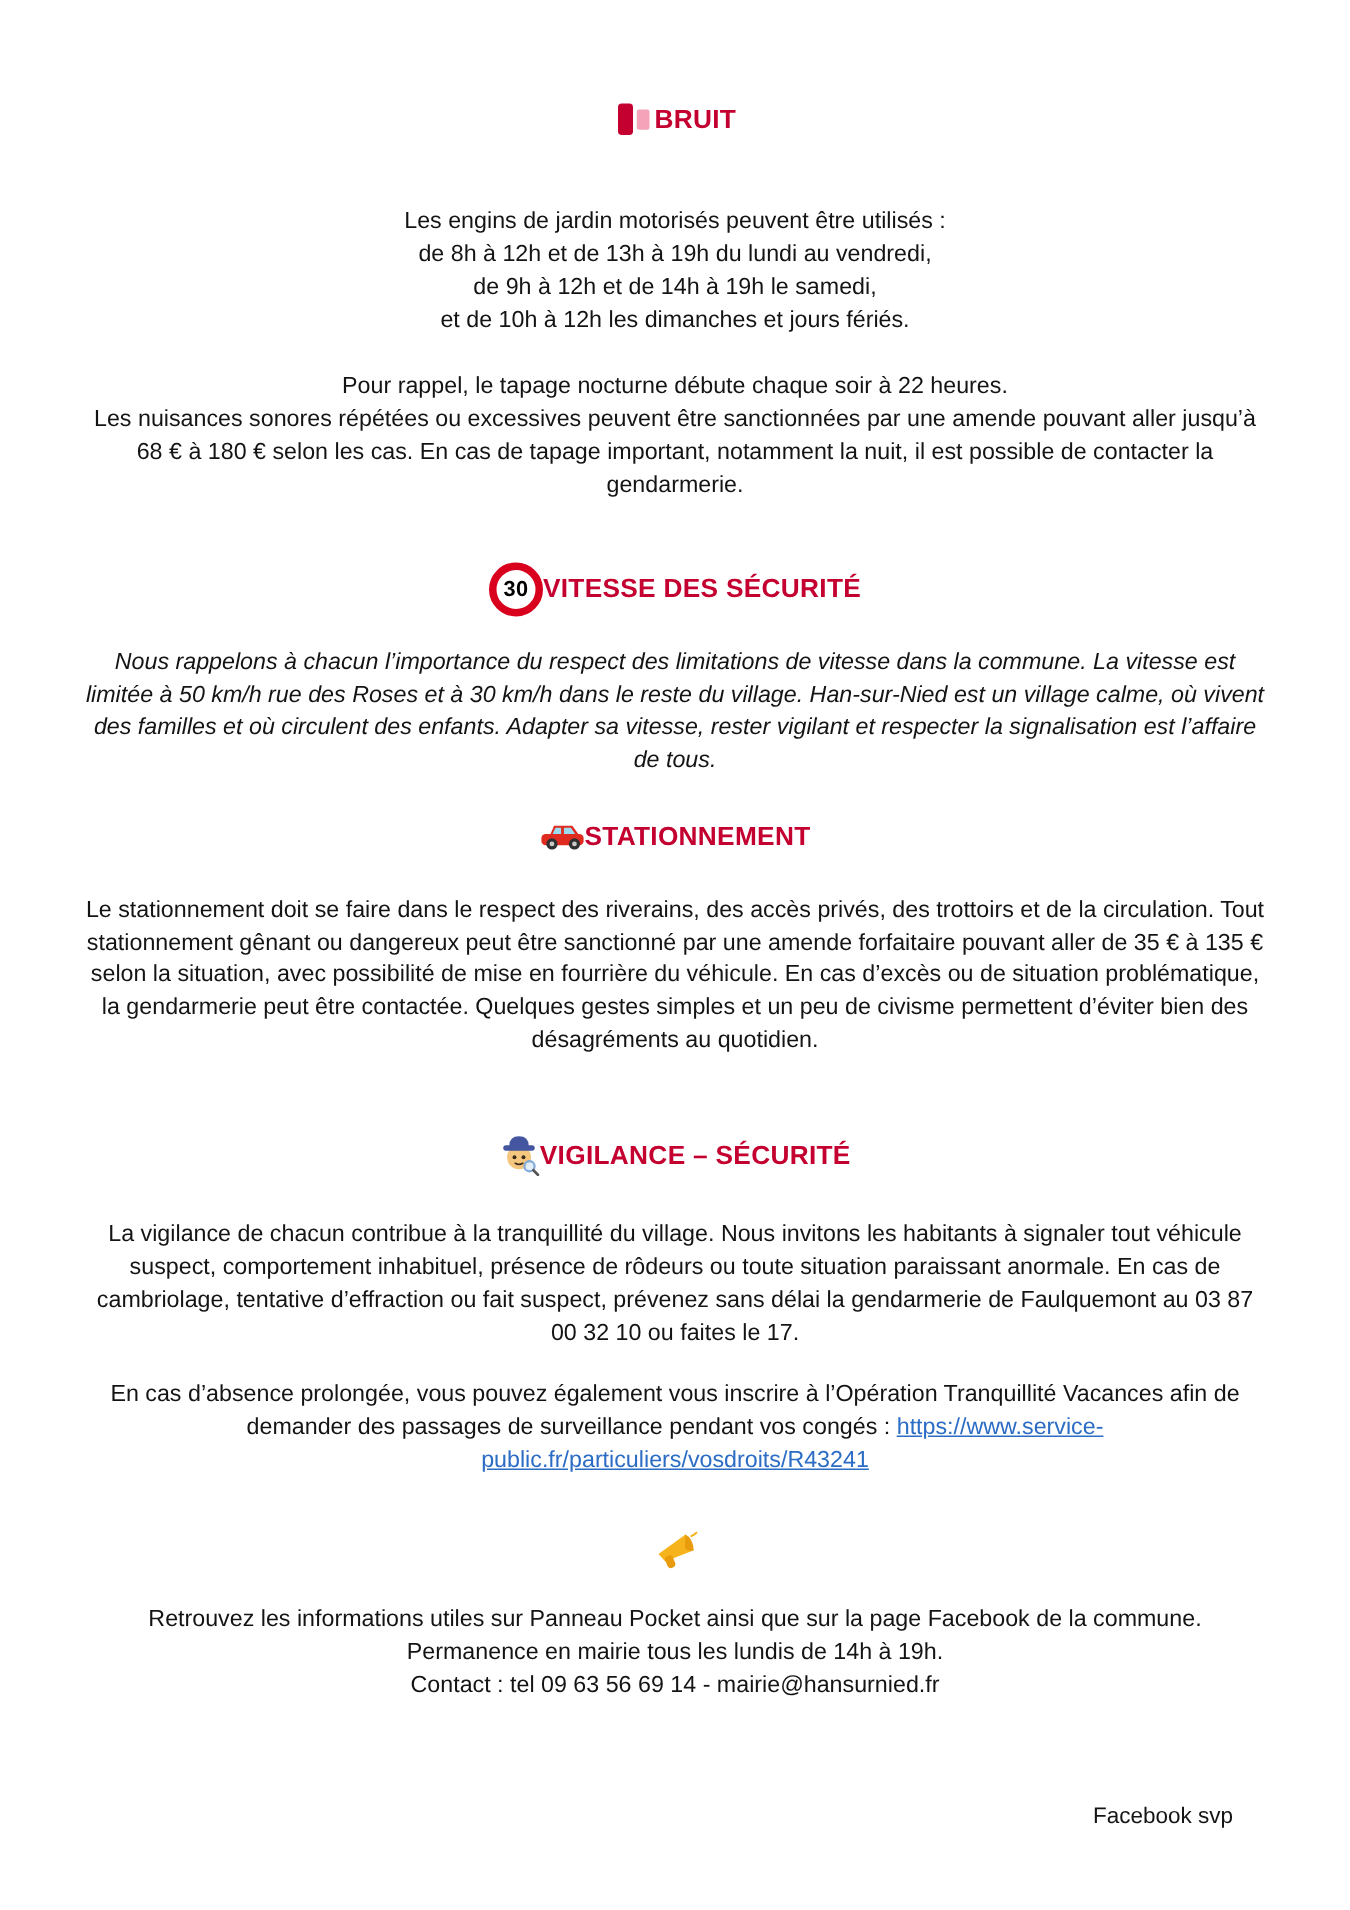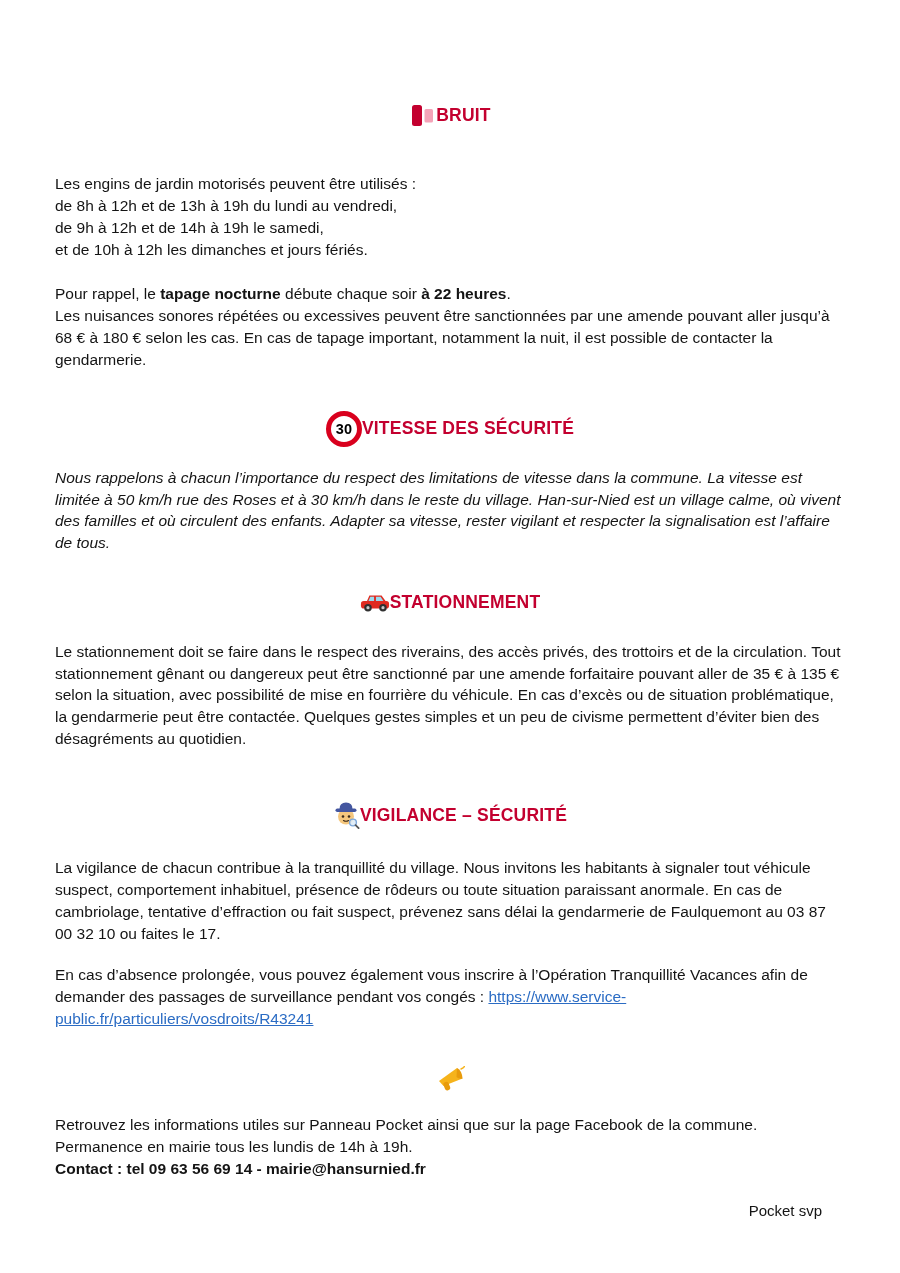--- a/index.html
+++ b/index.html
@@ -17,37 +17,36 @@
     padding:66px 55px 0 55px;
     overflow:hidden;
   }
   .heading {
     display:flex;
     align-items:center;
     justify-content:center;
     font-weight:bold;
     font-size:17.5px;
     letter-spacing:0.2px;
-    margin-top:36px;
   }
   .heading.red .heading-text { color:var(--heading-red, #C3002F); }
   .heading.blue .heading-text { color:var(--heading-blue, #2E75B6); }
   .icon { display:inline-flex; align-items:center; justify-content:center; flex:0 0 auto;text-align:center; }
   .speed-sign {
     width:36px; height:36px;
     border-radius:50%;
     border:5px solid #D9001D;
     background:#ffffff;
     display:flex; align-items:center; justify-content:center;
     font-size:14.5px; font-weight:bold; color:#000;
     line-height:1;
   }
-  .para { margin:0; }
+  .para { margin:0;text-align:center; }
   .pre { white-space:pre-line; }
-  b { font-weight:bold; }
+  b { font-weight:normal; }
   a.link {
     color:var(--link-blue, #2B6CC4);
     text-decoration:underline;
     overflow-wrap:anywhere;
   }
   
   .h-bruit   { margin-bottom:44px; }
   .p-schedule{ margin-bottom:23px; }
   .p-rappel  { margin-bottom:40px; }
   .h-vitesse { margin-bottom:20px; }
@@ -148,15 +147,15 @@
       </svg>
     </span>
   </div>
 
   <div class="para">
     <div>Retrouvez les informations utiles sur Panneau Pocket ainsi que sur la page Facebook de la commune.</div>
     <div>Permanence en mairie tous les lundis de 14h à 19h.</div>
     <div><b>Contact : tel 09 63 56 69 14 - mairie@hansurnied.fr</b></div>
   </div>
 
-  <div class="footer-note">Pocket svp</div>
+  <div class="footer-note">Facebook svp</div>
 
 </div>
 
 </body></html>

